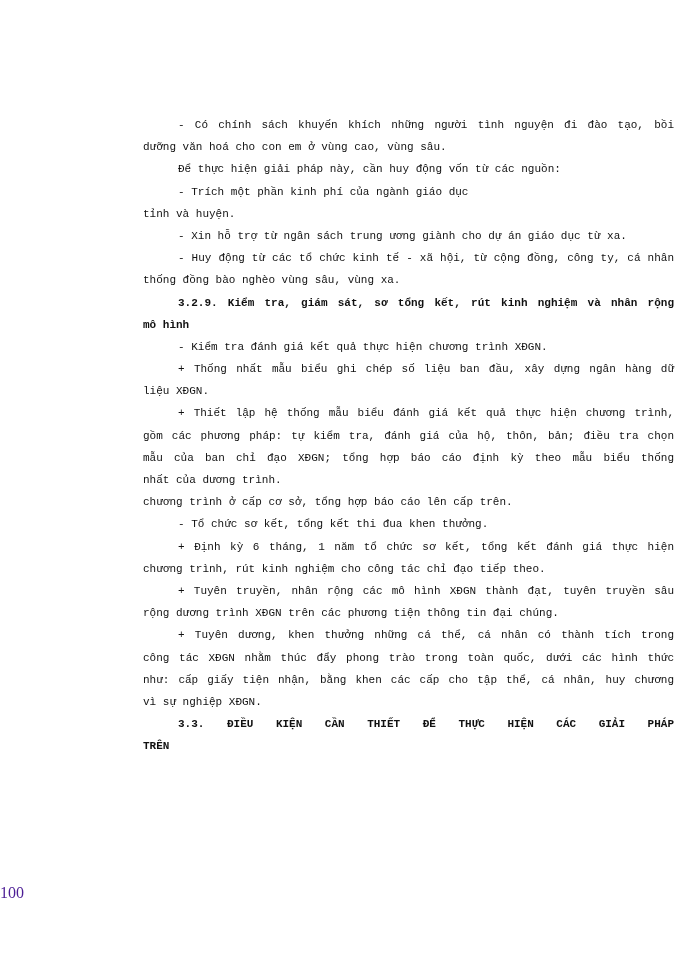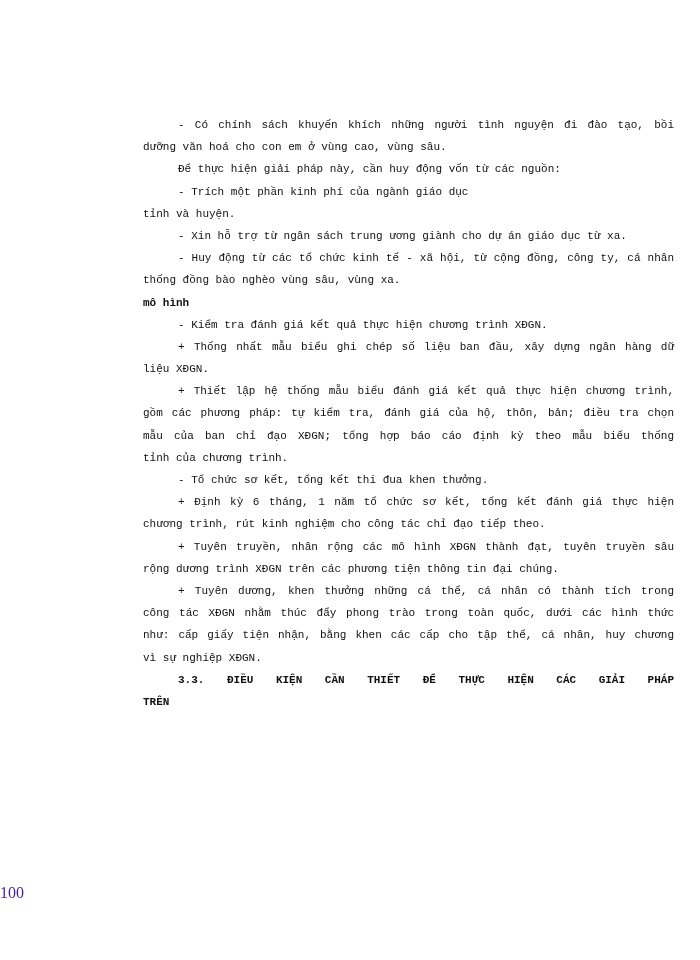--- a/index.html
+++ b/index.html
@@ -25,28 +25,30 @@
 
 <div class="page" id="body">
     <div class="line ind">- Có chính sách khuyến khích những người tình nguyện đi đào tạo, bồi</div>
     <div class="line last">dưỡng văn hoá cho con em ở vùng cao, vùng sâu.</div>
     <div class="line ind last">Để thực hiện giải pháp này, cần huy động vốn từ các nguồn:</div>
     <div class="line ind last">- Trích một phần kinh phí của ngành giáo dục</div>
     <div class="line last">tỉnh và huyện.</div>
     <div class="line ind last">- Xin hỗ trợ từ ngân sách trung ương giành cho dự án giáo dục từ xa.</div>
     <div class="line ind">- Huy động từ các tổ chức kinh tế - xã hội, từ cộng đồng, công ty, cá nhân</div>
     <div class="line last">thống đồng bào nghèo vùng sâu, vùng xa.</div>
+    <div class="line ind b">3.2.9. Kiểm tra, giám sát, sơ tổng kết, rút kinh nghiệm và nhân rộng</div>
     <div class="line b last">mô hình</div>
     <div class="line ind last">- Kiểm tra đánh giá kết quả thực hiện chương trình XĐGN.</div>
     <div class="line ind">+ Thống nhất mẫu biểu ghi chép số liệu ban đầu, xây dựng ngân hàng dữ</div>
     <div class="line last">liệu XĐGN.</div>
     <div class="line ind">+ Thiết lập hệ thống mẫu biểu đánh giá kết quả thực hiện chương trình,</div>
     <div class="line">gồm các phương pháp: tự kiểm tra, đánh giá của hộ, thôn, bản; điều tra chọn</div>
     <div class="line">mẫu của ban chỉ đạo XĐGN; tổng hợp báo cáo định kỳ theo mẫu biểu thống</div>
-    <div class="line last">tỉnh của chương trình.</div>
+    <div class="line last">nhất của dương trình.</div>
+    <div class="line last">chương trình ở cấp cơ sở, tổng hợp báo cáo lên cấp trên.</div>
     <div class="line ind last">- Tổ chức sơ kết, tổng kết thi đua khen thưởng.</div>
     <div class="line ind">+ Định kỳ 6 tháng, 1 năm tổ chức sơ kết, tổng kết đánh giá thực hiện</div>
     <div class="line last">chương trình, rút kinh nghiệm cho công tác chỉ đạo tiếp theo.</div>
     <div class="line ind">+ Tuyên truyền, nhân rộng các mô hình XĐGN thành đạt, tuyên truyền sâu</div>
     <div class="line last">rộng dương trình XĐGN trên các phương tiện thông tin đại chúng.</div>
     <div class="line ind">+ Tuyên dương, khen thưởng những cá thể, cá nhân có thành tích trong</div>
     <div class="line">công tác XĐGN nhằm thúc đẩy phong trào trong toàn quốc, dưới các hình thức</div>
     <div class="line">như: cấp giấy tiện nhận, bằng khen các cấp cho tập thể, cá nhân, huy chương</div>
     <div class="line last">vì sự nghiệp XĐGN.</div>
     <div class="line ind b">3.3. ĐIỀU KIỆN CẦN THIẾT ĐỂ THỰC HIỆN CÁC GIẢI PHÁP</div>

